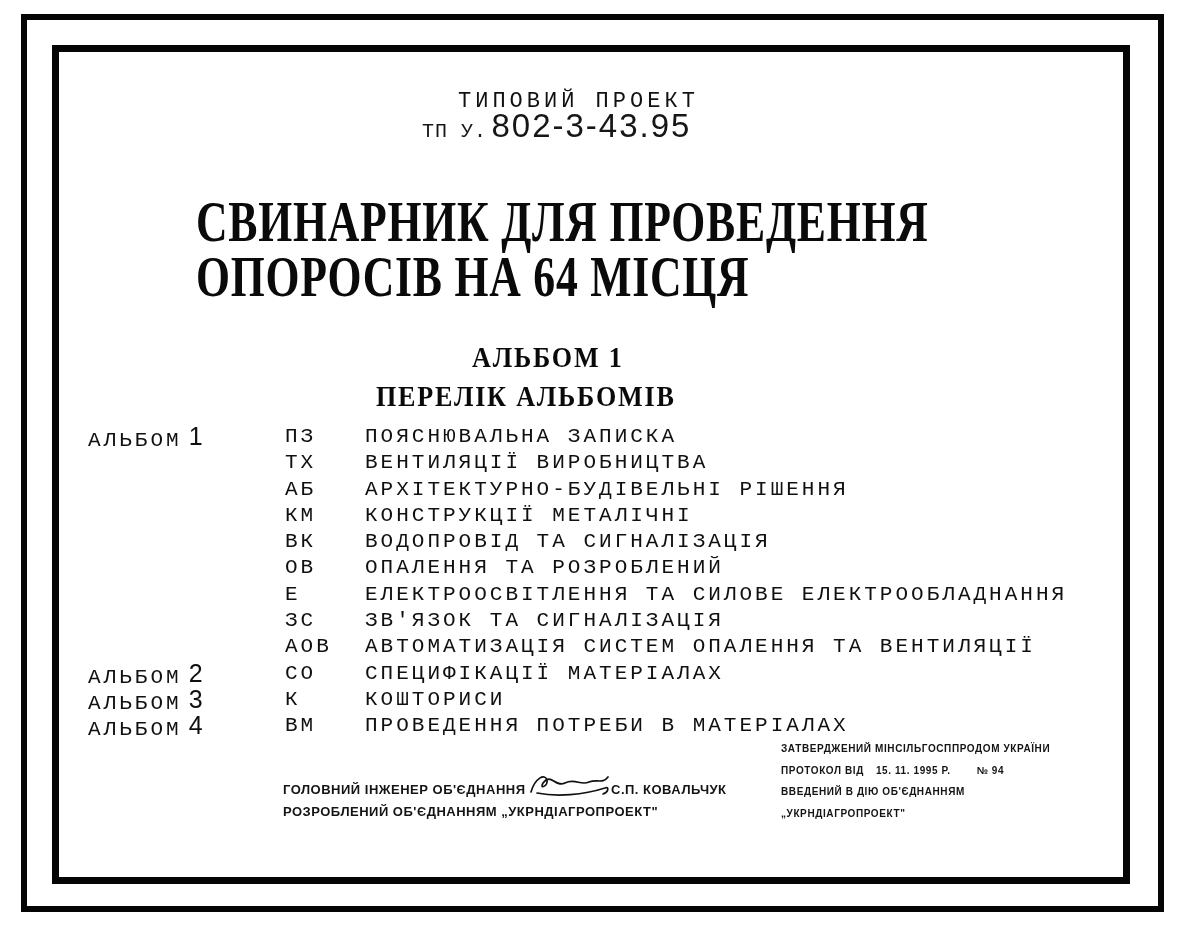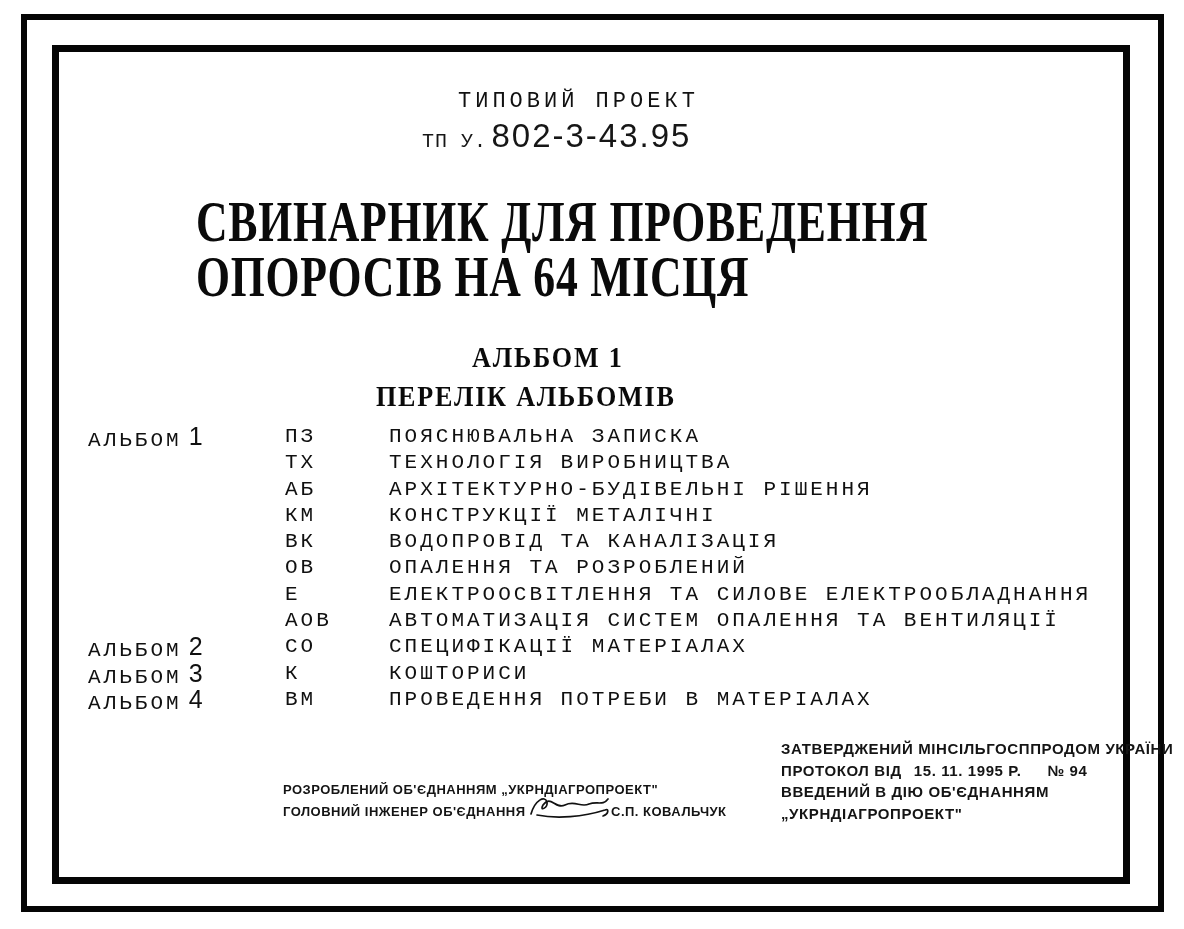--- a/index.html
+++ b/index.html
@@ -18,21 +18,21 @@
     position:absolute; left:52px; top:45px; width:1078px; height:839px;
     border:7px solid #050505; box-sizing:border-box;
   }
   .content { position:absolute; left:52px; top:45px; width:1078px; height:839px; }
 
   .kicker {
     position:absolute; left:406px; top:44px; white-space:nowrap;
     font-family:"Liberation Mono","DejaVu Sans Mono",monospace;
     font-size:22px; letter-spacing:4px; font-weight:500; color:#111;
   }
-  .code-line { position:absolute; left:370px; top:72px; white-space:nowrap; }
+  .code-line { position:absolute; left:370px; top:62px; white-space:nowrap; }
   .code-prefix {
     font-family:"Liberation Mono","DejaVu Sans Mono",monospace;
     font-size:20px; letter-spacing:1px; color:#161616;
   }
   .code-number {
     font-family:"Liberation Sans",sans-serif; font-weight:400;
     font-size:33px; letter-spacing:2px; color:#161616;
   }
 
   .main-title {
@@ -59,38 +59,38 @@
     font-size:21px; letter-spacing:3px; color:#101010;
   }
   .row { position:relative; height:26.3px; line-height:26.3px; white-space:nowrap; }
   .col-album { position:absolute; left:0; top:0; }
   .album-num {
     font-family:"Liberation Sans",sans-serif; font-weight:400;
     font-size:25px; letter-spacing:0; margin-left:7px;
     position:relative; top:-1px;
   }
   .col-code  { position:absolute; left:197px; top:0; }
-  .col-title { position:absolute; left:277px; top:0;margin-left:24px; }
+  .col-title { position:absolute; left:277px; top:0; }
 
   .dev-block {
     position:absolute; left:231px; top:733px; width:510px;
     font-size:13px; font-weight:700; letter-spacing:0.5px; color:#141414;
   }
   .dev-row { position:relative; height:22px; white-space:nowrap; }
   .dev-role { position:absolute; left:0; top:4px; }
   .dev-name1 { position:absolute; left:328px; top:4px; }
   .dev-name2 { position:absolute; left:333px; top:4px; }
   .sig { position:absolute; }
   .sig-1 { left:242px; top:-8px; }
   .sig-2 { left:260px; top:-6px; }
   .sig path { fill:none; stroke:#111; stroke-width:1.7; stroke-linecap:round; }
 
   .appr-block {
     position:absolute; left:729px; top:693px; width:360px;
-    font-size:15px; font-weight:700; letter-spacing:0.6px; color:#141414;
+    font-size:10px; font-weight:700; letter-spacing:0.6px; color:#141414;
   }
   .appr-row { position:relative; height:21.5px; line-height:21.5px; white-space:nowrap; }
   .sp-md { display:inline-block; width:12px; }
   .sp-lg { display:inline-block; width:26px; }
   .sp-xl { display:inline-block; width:44px; }
 </style>
 </head>
 <body>
 
 <div class="page">
@@ -114,46 +114,51 @@
 
     <div class="album-table">
       <div class="row">
         <span class="col-album"><span>АЛЬБОМ</span><span class="album-num">1</span></span>
         <span class="col-code">ПЗ</span>
         <span class="col-title">ПОЯСНЮВАЛЬНА ЗАПИСКА</span>
       </div>
       <div class="row">
         <span class="col-album"><span></span><span class="album-num"></span></span>
         <span class="col-code">ТХ</span>
-        <span class="col-title">ТЕХНОЛОГІЯ ВИРОБНИЦТВА</span>
+        <span class="col-title">ВЕНТИЛЯЦІЇ ВИРОБНИЦТВА</span>
       </div>
       <div class="row">
         <span class="col-album"><span></span><span class="album-num"></span></span>
         <span class="col-code">АБ</span>
         <span class="col-title">АРХІТЕКТУРНО-БУДІВЕЛЬНІ РІШЕННЯ</span>
       </div>
       <div class="row">
         <span class="col-album"><span></span><span class="album-num"></span></span>
         <span class="col-code">КМ</span>
         <span class="col-title">КОНСТРУКЦІЇ МЕТАЛІЧНІ</span>
       </div>
       <div class="row">
         <span class="col-album"><span></span><span class="album-num"></span></span>
         <span class="col-code">ВК</span>
-        <span class="col-title">ВОДОПРОВІД ТА КАНАЛІЗАЦІЯ</span>
+        <span class="col-title">ВОДОПРОВІД ТА СИГНАЛІЗАЦІЯ</span>
       </div>
       <div class="row">
         <span class="col-album"><span></span><span class="album-num"></span></span>
         <span class="col-code">ОВ</span>
         <span class="col-title">ОПАЛЕННЯ ТА РОЗРОБЛЕНИЙ</span>
       </div>
       <div class="row">
         <span class="col-album"><span></span><span class="album-num"></span></span>
         <span class="col-code">Е</span>
         <span class="col-title">ЕЛЕКТРООСВІТЛЕННЯ ТА СИЛОВЕ ЕЛЕКТРООБЛАДНАННЯ</span>
+      </div>
+      <div class="row">
+        <span class="col-album"><span></span><span class="album-num"></span></span>
+        <span class="col-code">ЗС</span>
+        <span class="col-title">ЗВ'ЯЗОК ТА СИГНАЛІЗАЦІЯ</span>
       </div>
       <div class="row">
         <span class="col-album"><span></span><span class="album-num"></span></span>
         <span class="col-code">АОВ</span>
         <span class="col-title">АВТОМАТИЗАЦІЯ СИСТЕМ ОПАЛЕННЯ ТА ВЕНТИЛЯЦІЇ</span>
       </div>
       <div class="row">
         <span class="col-album"><span>АЛЬБОМ</span><span class="album-num">2</span></span>
         <span class="col-code">СО</span>
         <span class="col-title">СПЕЦИФІКАЦІЇ МАТЕРІАЛАХ</span>
@@ -164,31 +169,31 @@
         <span class="col-title">КОШТОРИСИ</span>
       </div>
       <div class="row">
         <span class="col-album"><span>АЛЬБОМ</span><span class="album-num">4</span></span>
         <span class="col-code">ВМ</span>
         <span class="col-title">ПРОВЕДЕННЯ ПОТРЕБИ В МАТЕРІАЛАХ</span>
       </div>
     </div>
 
     <div class="dev-block">
-      <div class="dev-row">
-        <span class="dev-role">РОЗРОБЛЕНИЙ ОБ'ЄДНАННЯМ „УКРНДІАГРОПРОЕКТ"</span>
-      </div>
       <div class="dev-row">
         <span class="dev-role">ГОЛОВНИЙ ІНЖЕНЕР ОБ'ЄДНАННЯ</span>
         <svg class="sig sig-1" width="86" height="30" viewBox="0 0 86 30">
           <path d="M6 22 C 10 8, 20 3, 22 10 C 23 16, 14 20, 18 13 C 26 2, 30 18, 40 13 C 50 8, 56 16, 64 12 C 72 9, 78 14, 83 7"></path>
           <path d="M12 23 C 32 27, 58 25, 80 18 C 84 16, 84 22, 78 24"></path>
         </svg>
         <span class="dev-name1">С.П. КОВАЛЬЧУК</span>
       </div>
+      <div class="dev-row">
+        <span class="dev-role">РОЗРОБЛЕНИЙ ОБ'ЄДНАННЯМ „УКРНДІАГРОПРОЕКТ"</span>
+      </div>
     </div>
 
     <div class="appr-block">
       <div class="appr-row">
         <span>ЗАТВЕРДЖЕНИЙ МІНСІЛЬГОСППРОДОМ УКРАЇНИ</span>
       </div>
       <div class="appr-row">
         <span>ПРОТОКОЛ ВІД</span><span class="sp-md"></span><span>15. 11. 1995 Р.</span><span class="sp-lg"></span><span>№ 94</span>
       </div>
       <div class="appr-row">

